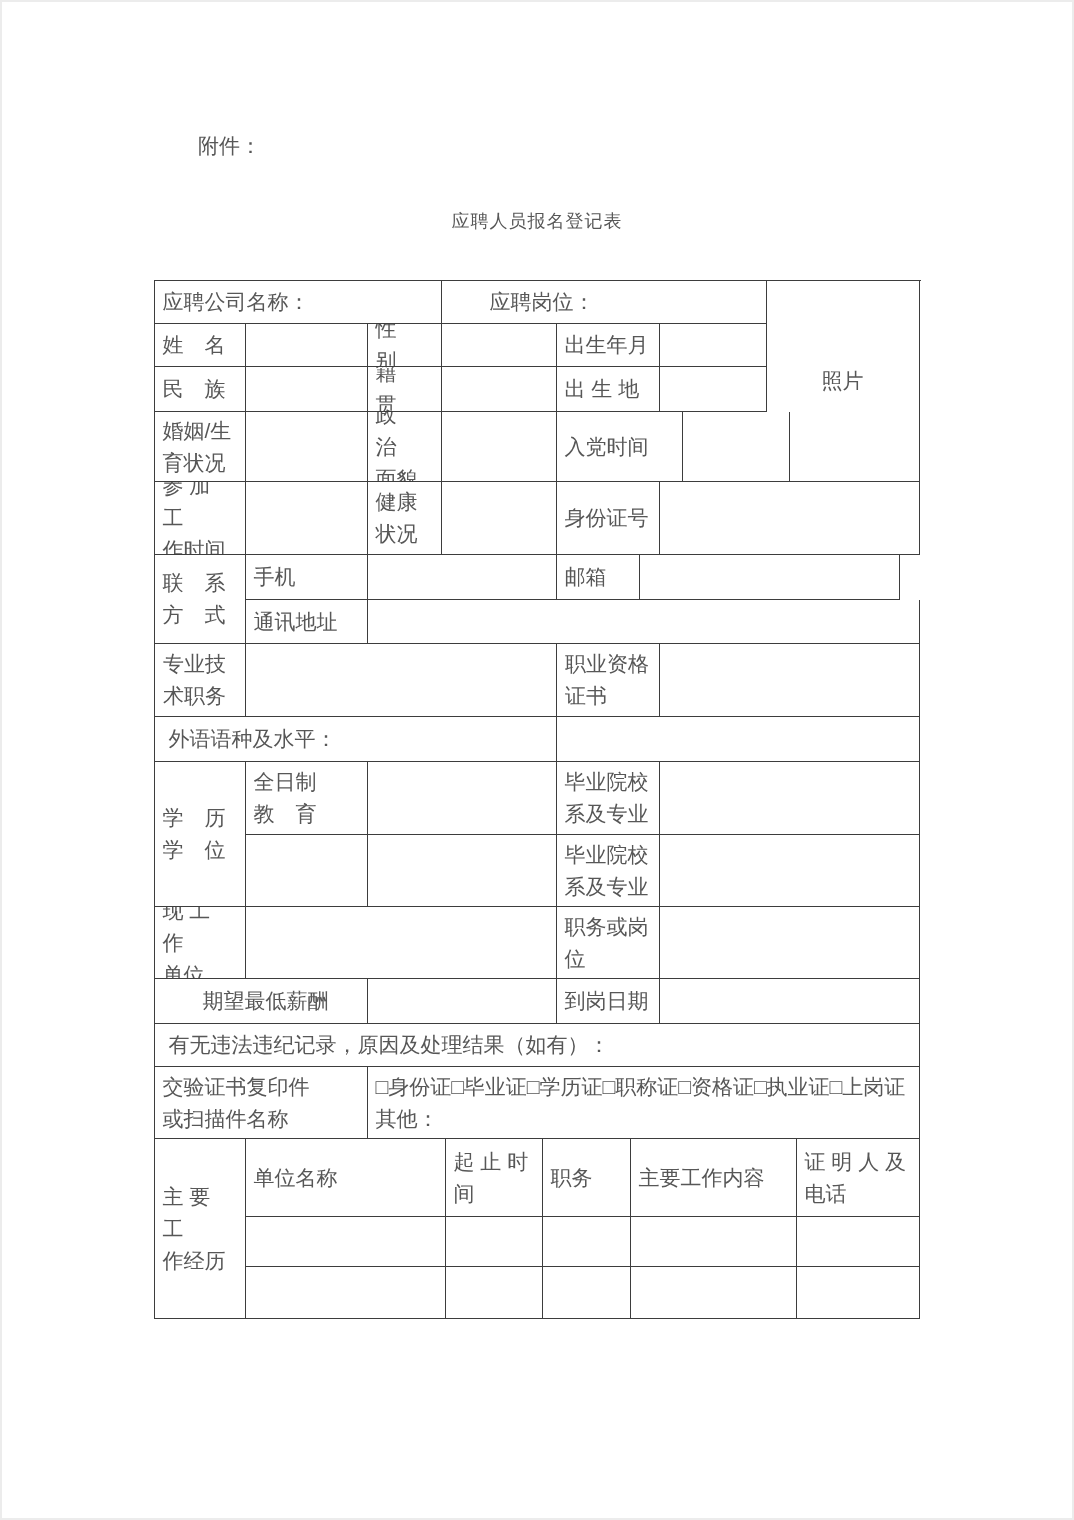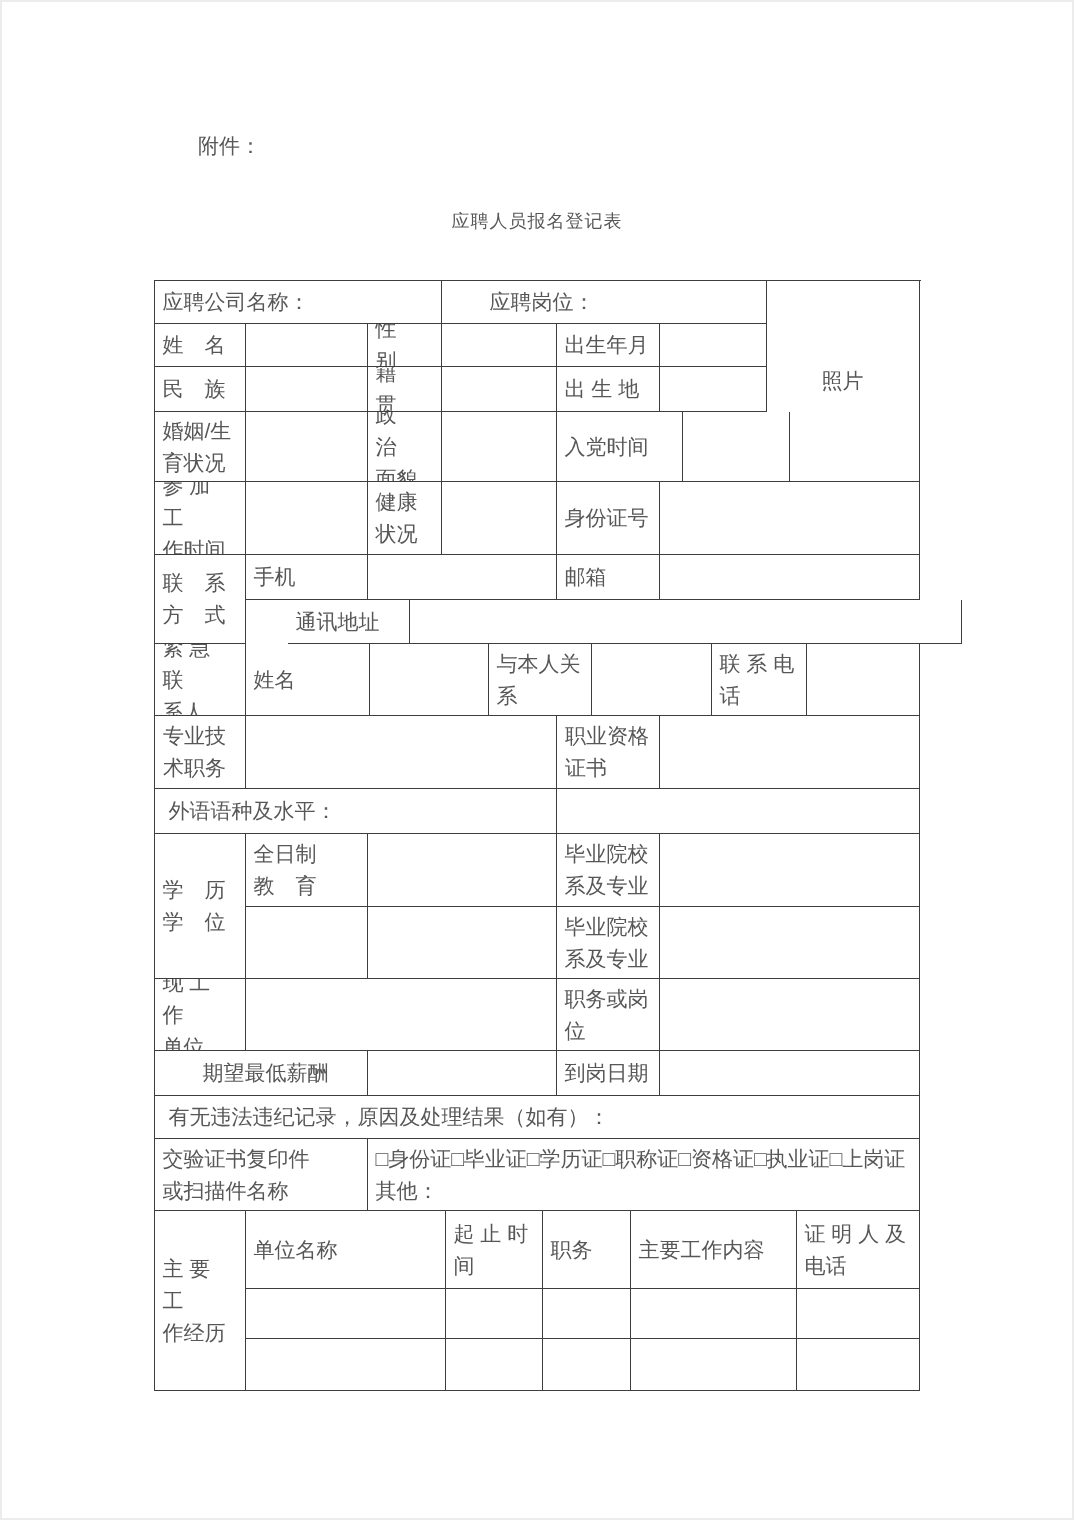--- a/index.html
+++ b/index.html
@@ -106,42 +106,30 @@
     <div class="cell blank" style="width:260px;"></div>
   </div>
 
   <div class="grp">
     <div class="cell span-cell" style="width:91px;">联　系
 方　式</div>
     <div class="grpL" style="width:674px;">
       <div class="row" style="height:45px;">
         <div class="cell" style="width:122px;">手机</div>
         <div class="cell blank" style="width:189px;"></div>
-        <div class="cell" style="width:103px;text-align:right;">邮箱</div>
+        <div class="cell" style="width:83px;text-align:right;">邮箱</div>
         <div class="cell blank" style="width:260px;"></div>
       </div>
       <div class="row" style="height:44px;">
-        <div class="cell" style="width:122px;margin-left:42px;">通讯地址</div>
+        <div class="cell" style="width:122px;">通讯地址</div>
         <div class="cell blank" style="width:552px;"></div>
       </div>
     </div>
   </div>
 
-  <div class="row" style="height:72px;">
-    <div class="cell" style="width:91px;">紧 急 联
-系人</div>
-    <div class="cell" style="width:124px;">姓名</div>
-    <div class="cell blank" style="width:119px;"></div>
-    <div class="cell" style="width:103px;">与本人关
-系</div>
-    <div class="cell blank" style="width:120px;"></div>
-    <div class="cell" style="width:95px;">联 系 电
-话</div>
-    <div class="cell blank" style="width:113px;"></div>
-  </div>
 
   <div class="row" style="height:73px;justify-content:center;">
     <div class="cell" style="width:91px;">专业技
 术职务</div>
     <div class="cell blank" style="width:311px;"></div>
     <div class="cell" style="width:103px;">职业资格
 证书</div>
     <div class="cell blank" style="width:260px;"></div>
   </div>
 

